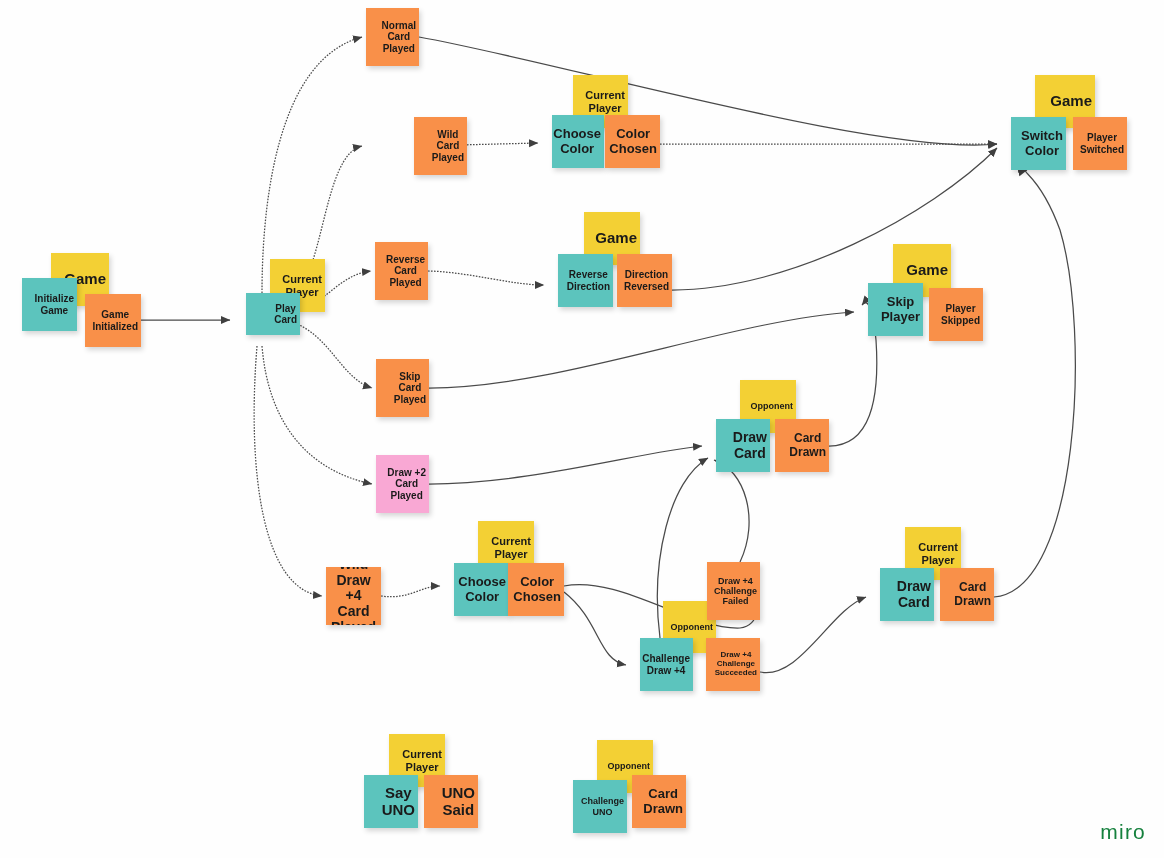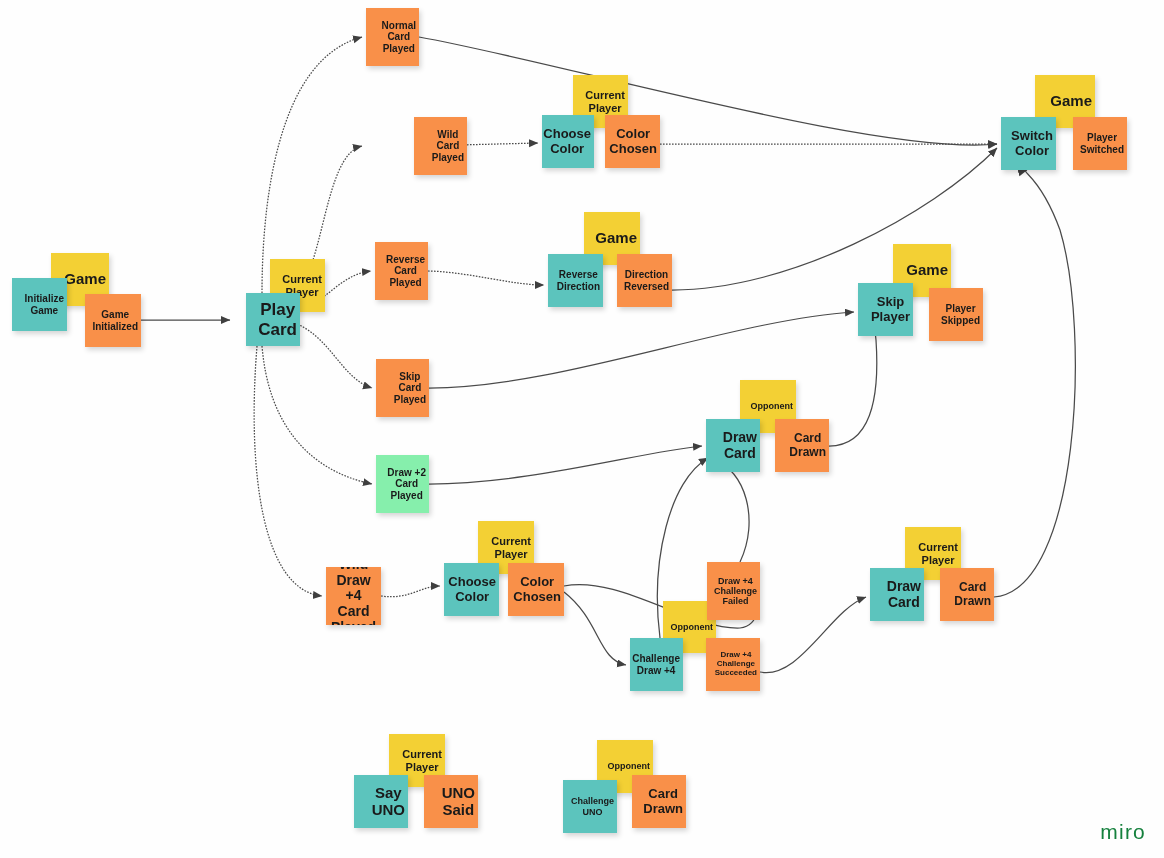--- a/index.html
+++ b/index.html
@@ -38,21 +38,21 @@
     text-align: center;
     color: #1a1a1a;
     line-height: 1.12;
     padding: 0 3px;
     box-shadow: 2px 3px 5px rgba(0,0,0,0.16);
     word-break: normal;
     overflow: hidden;
     font-weight: 700;
   }
   .note.aggregate { z-index: 2; }
-  .note.command   { z-index: 4; }
+  .note.command   { z-index: 4; margin-left: 10px; }
   .note.event     { z-index: 4; }
 
   .c-teal   { background: #5cc4bd; }
   .c-orange { background: #f99049; }
   .c-yellow { background: #f3d034; }
 
   .watermark {
     position: absolute;
     right: 18px;
     bottom: 14px;
@@ -109,21 +109,21 @@
 Game</span>
       </div>
       <div class="note event c-orange" style="left: 85px; top: 294px; width: 56px; height: 53px; background: rgb(249, 144, 73); font-size: 10px;">
         <span style="white-space: pre-line;">Game
 Initialized</span>
       </div>
       <div class="note aggregate c-yellow" style="left: 270px; top: 259px; width: 55px; height: 53px; background: rgb(243, 208, 52); font-size: 11px;">
         <span style="white-space: pre-line;">Current
 Player</span>
       </div>
-      <div class="note command c-teal" style="left: 246px; top: 293px; width: 54px; height: 53px; background: rgb(92, 196, 189); font-size: 17px;">
+      <div class="note command c-teal" style="left: 236px; top: 293px; width: 54px; height: 42px; background: rgb(92, 196, 189); font-size: 10px;">
         <span style="white-space: pre-line;">Play
 Card</span>
       </div>
       <div class="note event c-orange" style="left: 366px; top: 8px; width: 53px; height: 58px; background: rgb(249, 144, 73); font-size: 10px;">
         <span style="white-space: pre-line;">Normal
 Card
 Played</span>
       </div>
       <div class="note event c-orange" style="left: 366px; top: 117px; width: 53px; height: 58px; background: rgb(249, 144, 73); font-size: 10px; margin-left: 48px;">
         <span style="white-space: pre-line;">Wild
@@ -133,21 +133,21 @@
       <div class="note event c-orange" style="left: 375px; top: 242px; width: 53px; height: 58px; background: rgb(249, 144, 73); font-size: 10px;">
         <span style="white-space: pre-line;">Reverse
 Card
 Played</span>
       </div>
       <div class="note event c-orange" style="left: 376px; top: 359px; width: 53px; height: 58px; background: rgb(249, 144, 73); font-size: 10px;">
         <span style="white-space: pre-line;">Skip
 Card
 Played</span>
       </div>
-      <div class="note event c-orange" style="left: 376px; top: 455px; width: 53px; height: 58px; background: #86efac; font-size: 10px;">
+      <div class="note event c-orange" style="left: 376px; top: 455px; width: 53px; height: 58px; background: #f9a8d4; font-size: 10px;">
         <span style="white-space: pre-line;">Draw +2
 Card
 Played</span>
       </div>
       <div class="note event c-orange" style="left: 326px; top: 567px; width: 55px; height: 58px; background: rgb(249, 144, 73); font-size: 14px;">
         <span style="white-space: pre-line;">Wild Draw
 +4 Card
 Played</span>
       </div>
       <div class="note aggregate c-yellow" style="left: 573px; top: 75px; width: 55px; height: 53px; background: rgb(243, 208, 52); font-size: 11px;">

